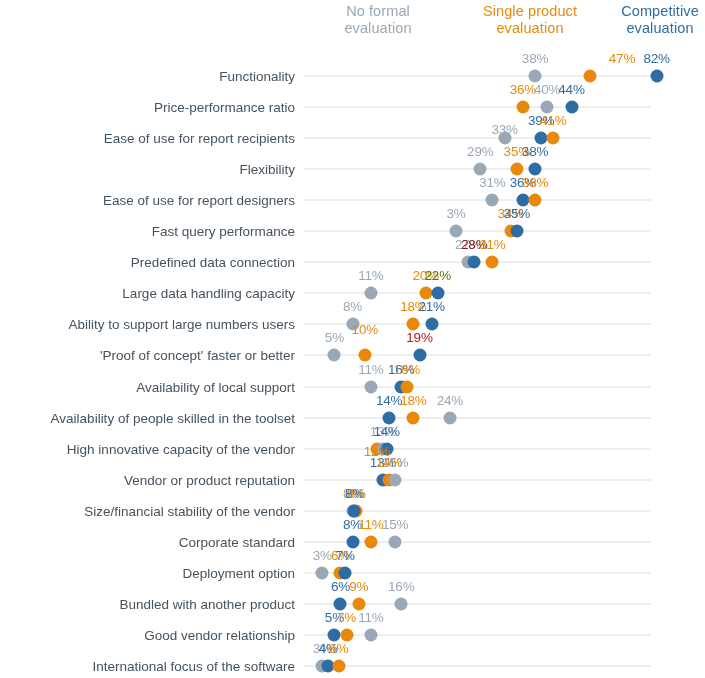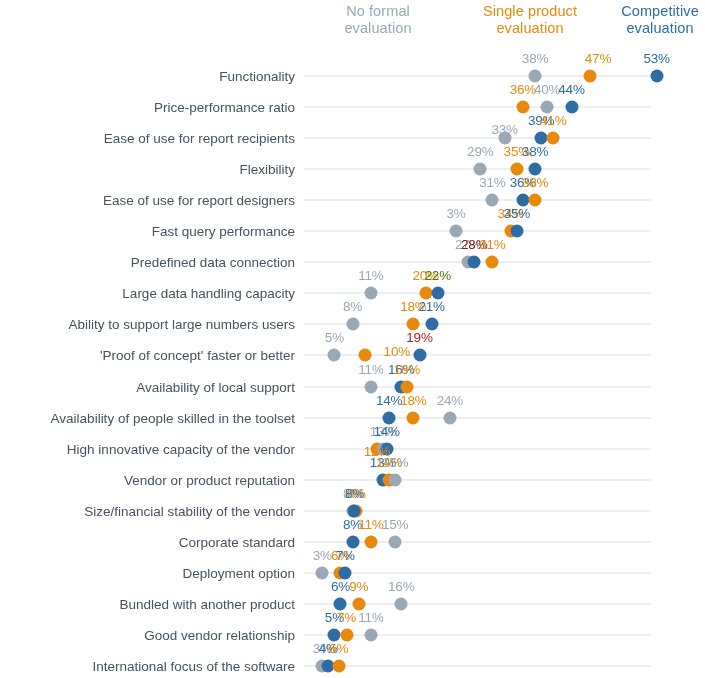--- a/index.html
+++ b/index.html
@@ -83,22 +83,22 @@
       </div>
     </div>
 
   <div class="plot">
       <div class="gridline" style="left: 304px; width: 347px; top: 75px;"></div>
       <div class="cat-label" style="top: 76px; right: 410px;">Functionality</div>
       <div class="dot" style="background: rgb(154, 168, 181); left: 535.04px; top: 76px; z-index: 10;"></div>
       <div class="dot" style="background: rgb(232, 137, 12); left: 589.76px; top: 76px; z-index: 11;"></div>
       <div class="dot" style="background: rgb(46, 109, 164); left: 656.64px; top: 76px; z-index: 12;"></div>
       <div class="vlabel" style="color: rgb(154, 168, 181); left: 535.04px; top: 66px; z-index: 30;">38%</div>
-      <div class="vlabel" style="color: rgb(232, 137, 12); left: 598px; top: 66px; z-index: 31;">47%</div>
-      <div class="vlabel" style="color: rgb(46, 109, 164); left: 656.64px; top: 66px; z-index: 32;">53%</div>
+      <div class="vlabel" style="color: rgb(232, 137, 12); left: 622px; top: 66px; z-index: 31;">47%</div>
+      <div class="vlabel" style="color: rgb(46, 109, 164); left: 656.64px; top: 66px; z-index: 32;">82%</div>
       <div class="gridline" style="left: 304px; width: 347px; top: 106.05px;"></div>
       <div class="cat-label" style="top: 107.05px; right: 410px;">Price-performance ratio</div>
       <div class="dot" style="background: rgb(232, 137, 12); left: 522.88px; top: 107.05px; z-index: 10;"></div>
       <div class="dot" style="background: rgb(154, 168, 181); left: 547.2px; top: 107.05px; z-index: 11;"></div>
       <div class="dot" style="background: rgb(46, 109, 164); left: 571.52px; top: 107.05px; z-index: 12;"></div>
       <div class="vlabel" style="color: rgb(232, 137, 12); left: 522.88px; top: 97.05px; z-index: 30;">36%</div>
       <div class="vlabel" style="color: rgb(154, 168, 181); left: 547.2px; top: 97.05px; z-index: 31;">40%</div>
       <div class="vlabel" style="color: rgb(46, 109, 164); left: 571.52px; top: 97.05px; z-index: 32;">44%</div>
       <div class="gridline" style="left: 304px; width: 347px; top: 137.1px;"></div>
       <div class="cat-label" style="top: 138.1px; right: 410px;">Ease of use for report recipients</div>
@@ -155,21 +155,21 @@
       <div class="dot" style="background: rgb(46, 109, 164); left: 431.68px; top: 324.4px; z-index: 12;"></div>
       <div class="vlabel" style="color: rgb(154, 168, 181); left: 352.64px; top: 314.4px; z-index: 30;">8%</div>
       <div class="vlabel" style="color: rgb(232, 137, 12); left: 413.44px; top: 314.4px; z-index: 31;">18%</div>
       <div class="vlabel" style="color: rgb(46, 109, 164); left: 431.68px; top: 314.4px; z-index: 32;">21%</div>
       <div class="gridline" style="left: 304px; width: 347px; top: 354.45px;"></div>
       <div class="cat-label" style="top: 355.45px; right: 410px;">'Proof of concept' faster or better</div>
       <div class="dot" style="background: rgb(154, 168, 181); left: 334.4px; top: 355.45px; z-index: 10;"></div>
       <div class="dot" style="background: rgb(232, 137, 12); left: 364.8px; top: 355.45px; z-index: 11;"></div>
       <div class="dot" style="background: rgb(46, 109, 164); left: 419.52px; top: 355.45px; z-index: 12;"></div>
       <div class="vlabel" style="color: rgb(154, 168, 181); left: 334.4px; top: 345.45px; z-index: 30;">5%</div>
-      <div class="vlabel" style="color: rgb(232, 137, 12); left: 364.8px; top: 359px; z-index: 31; margin-left: 32px;">10%</div>
+      <div class="vlabel" style="color: rgb(232, 137, 12); left: 364.8px; top: 337px; z-index: 31;">10%</div>
       <div class="vlabel" style="color: #b91c1c; left: 419.52px; top: 345.45px; z-index: 32;">19%</div>
       <div class="gridline" style="left: 304px; width: 347px; top: 385.5px;"></div>
       <div class="cat-label" style="top: 386.5px; right: 410px;">Availability of local support</div>
       <div class="dot" style="background: rgb(154, 168, 181); left: 370.88px; top: 386.5px; z-index: 10;"></div>
       <div class="dot" style="background: rgb(46, 109, 164); left: 401.28px; top: 386.5px; z-index: 11;"></div>
       <div class="dot" style="background: rgb(232, 137, 12); left: 406.752px; top: 386.5px; z-index: 12;"></div>
       <div class="vlabel" style="color: rgb(154, 168, 181); left: 370.88px; top: 376.5px; z-index: 30;">11%</div>
       <div class="vlabel" style="color: rgb(46, 109, 164); left: 401.28px; top: 376.5px; z-index: 31;">16%</div>
       <div class="vlabel" style="color: rgb(232, 137, 12); left: 406.752px; top: 376.5px; z-index: 32;">16%</div>
       <div class="gridline" style="left: 304px; width: 347px; top: 416.55px;"></div>

